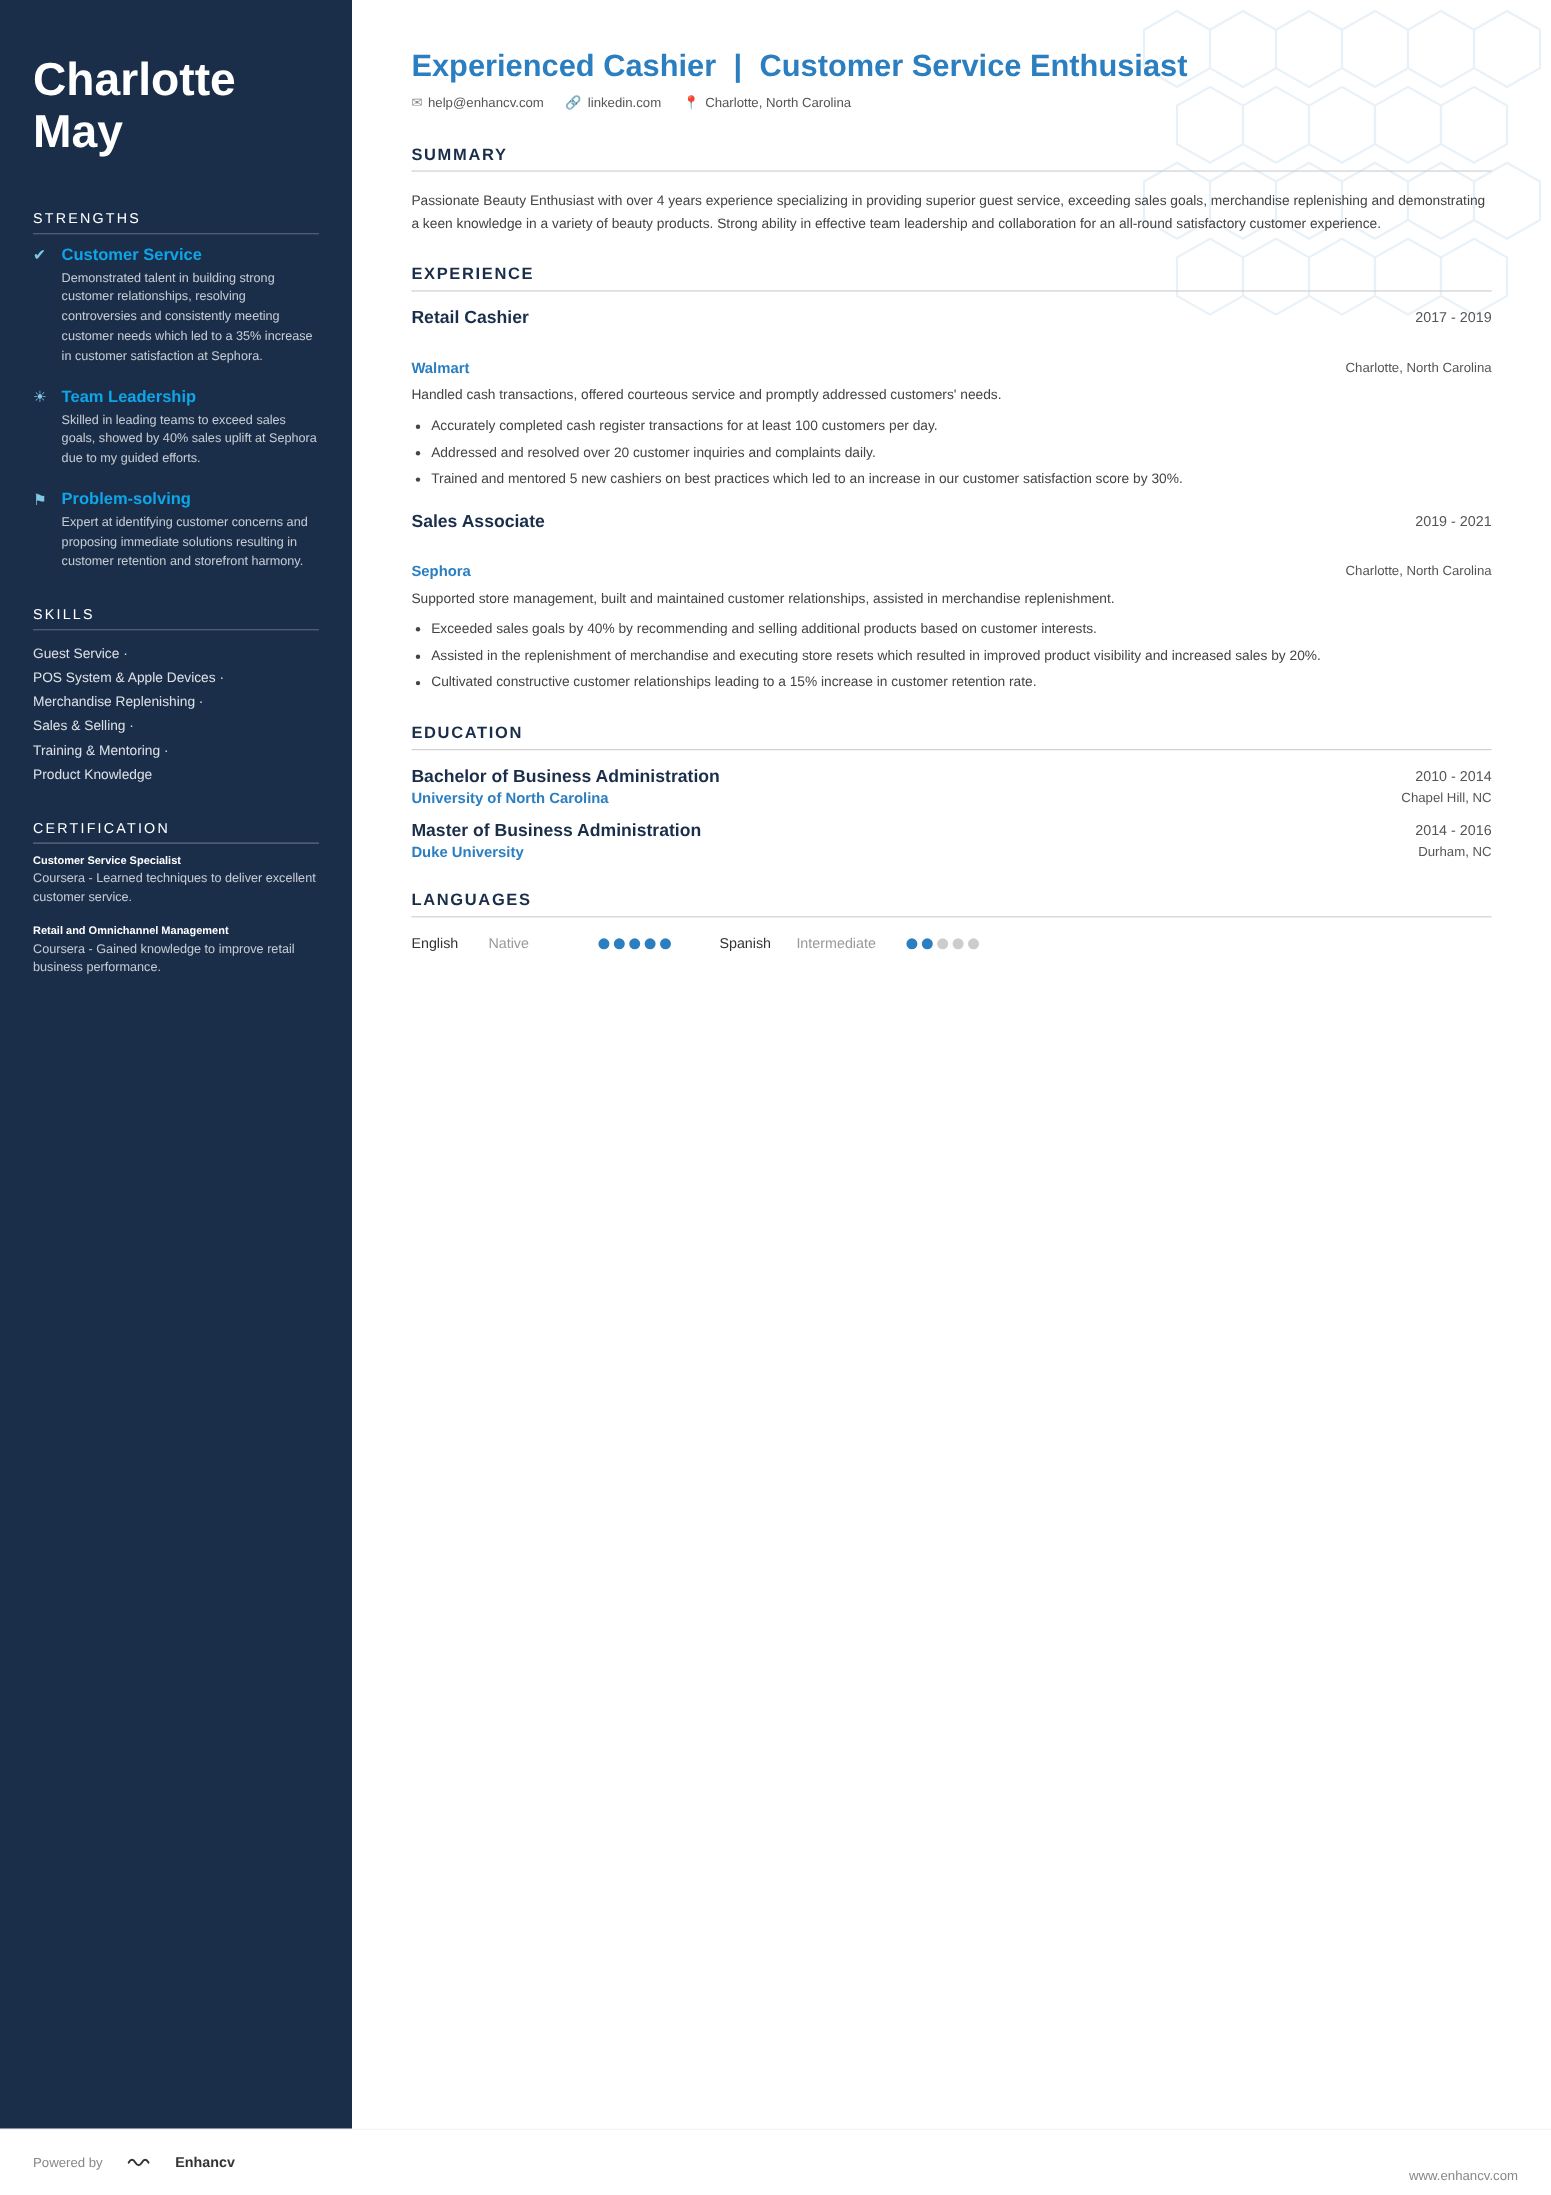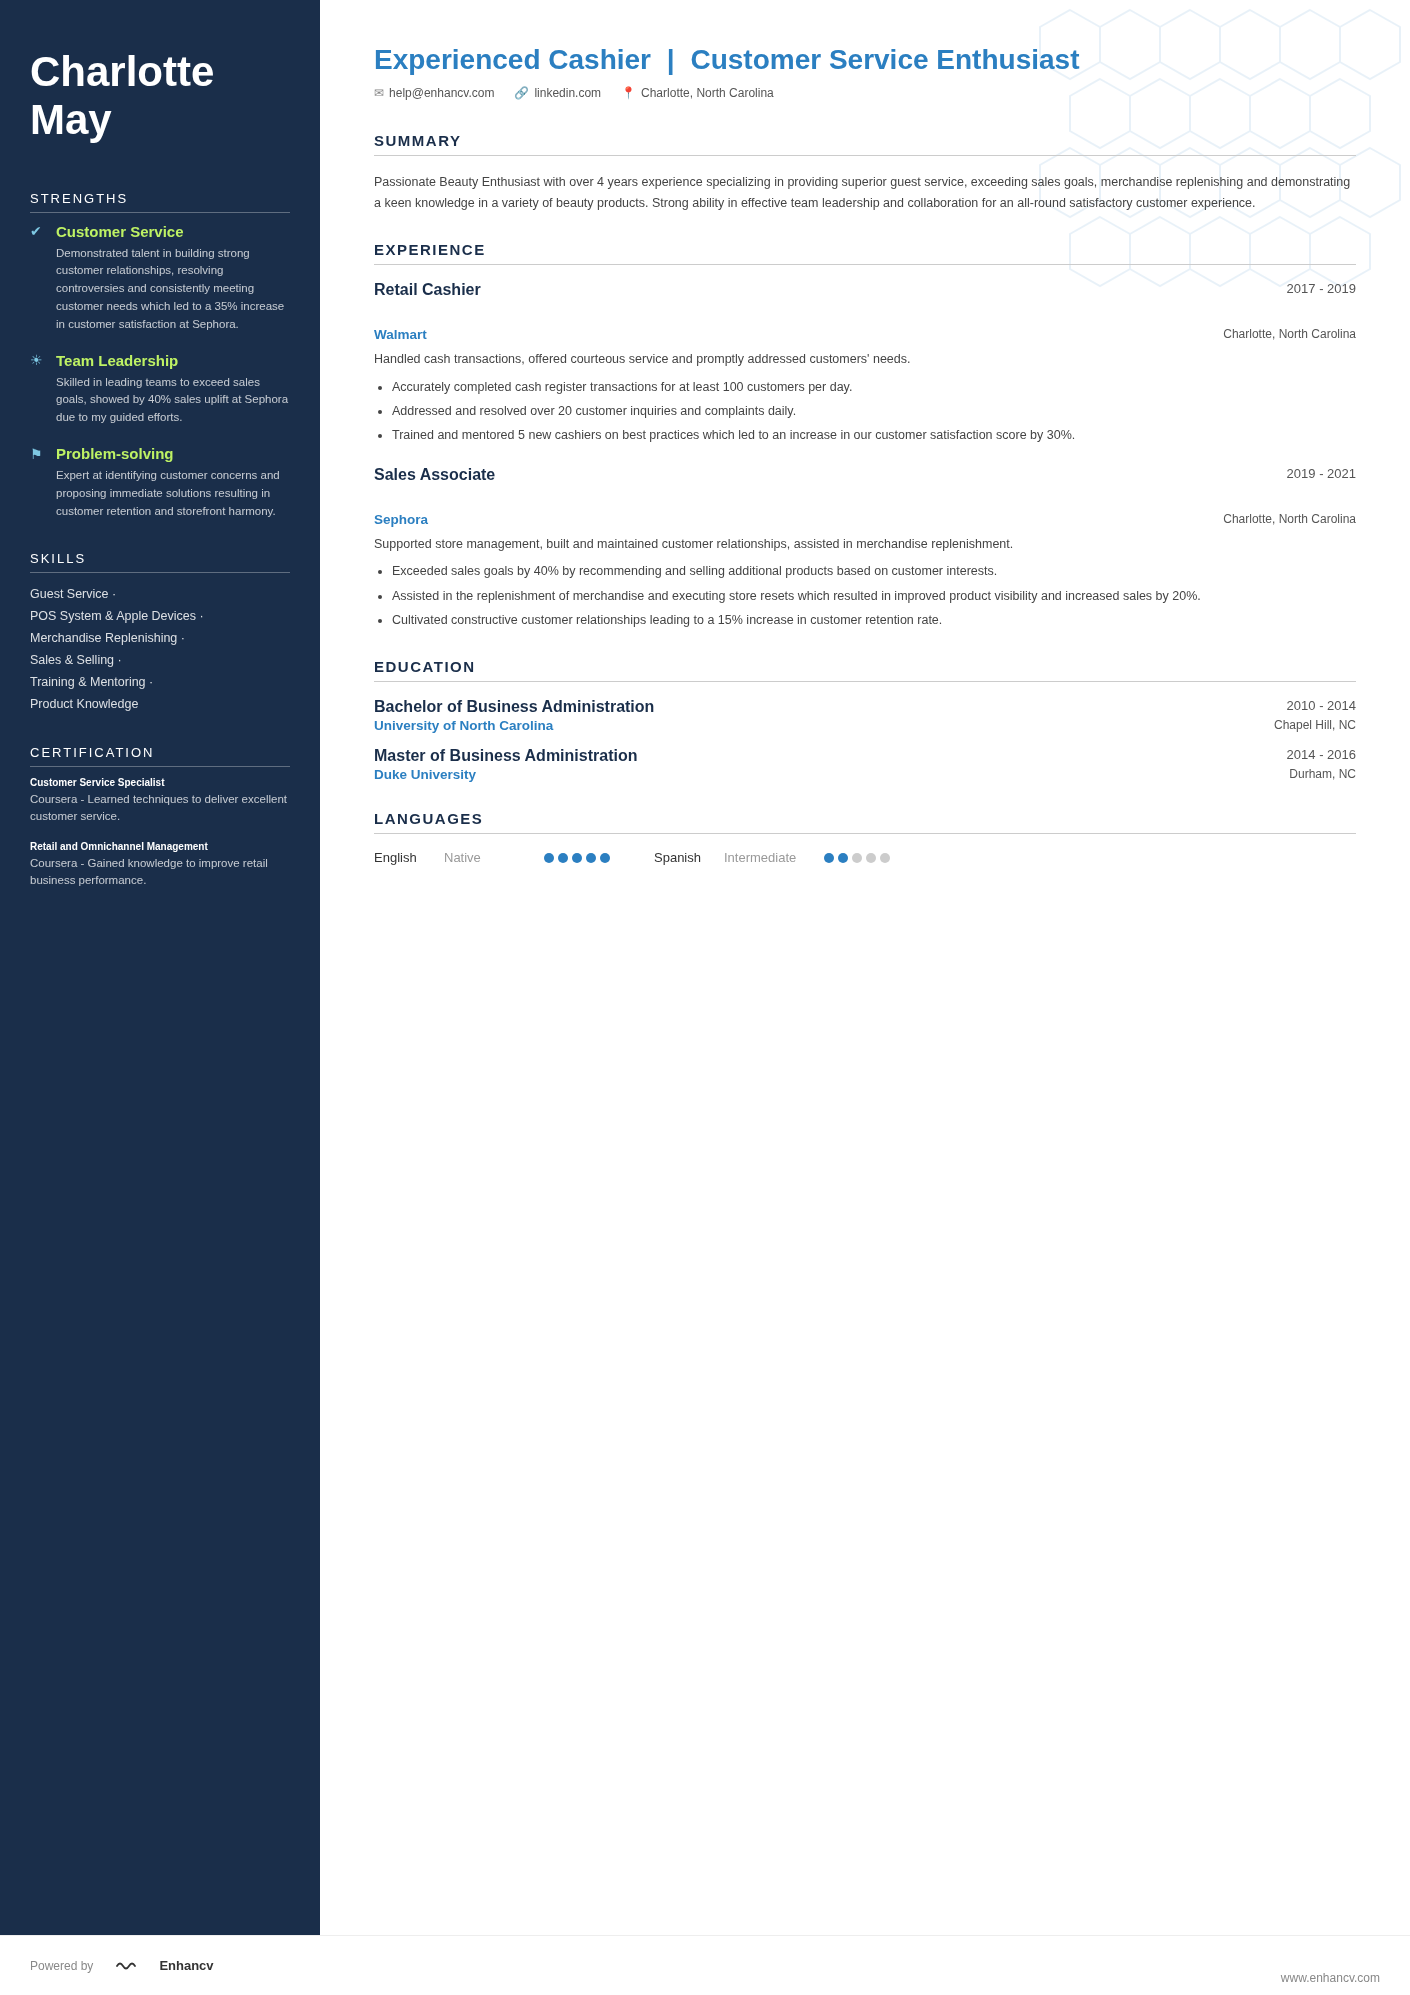--- a/index.html
+++ b/index.html
@@ -53,21 +53,21 @@
       margin-bottom: 5px;
     }
     .strength-icon {
       font-size: 14px;
       color: #7ec8e3;
       min-width: 18px;
     }
     .strength-title {
       font-size: 15px;
       font-weight: 600;
-      color: #bef264;
+      color: #0ea5e9;
     }
     .strength-desc {
       font-size: 11.5px;
       color: rgba(255,255,255,0.75);
       line-height: 1.55;
       padding-left: 26px;
     }
     .skill-item {
       font-size: 12.5px;
       color: rgba(255,255,255,0.85);

